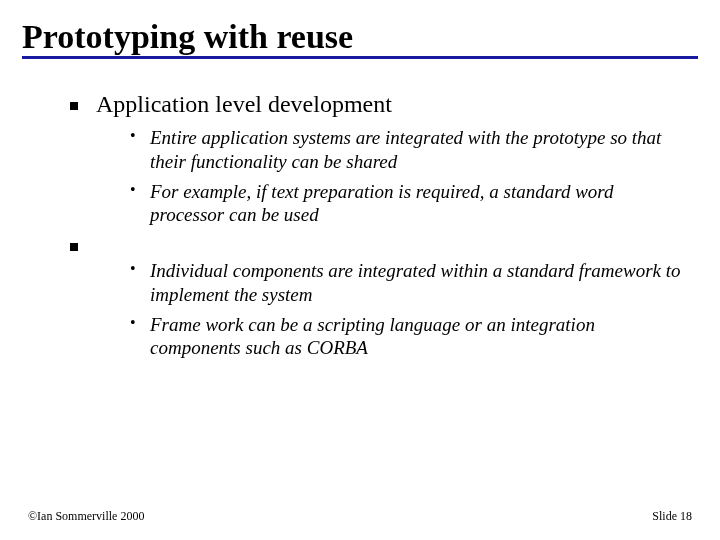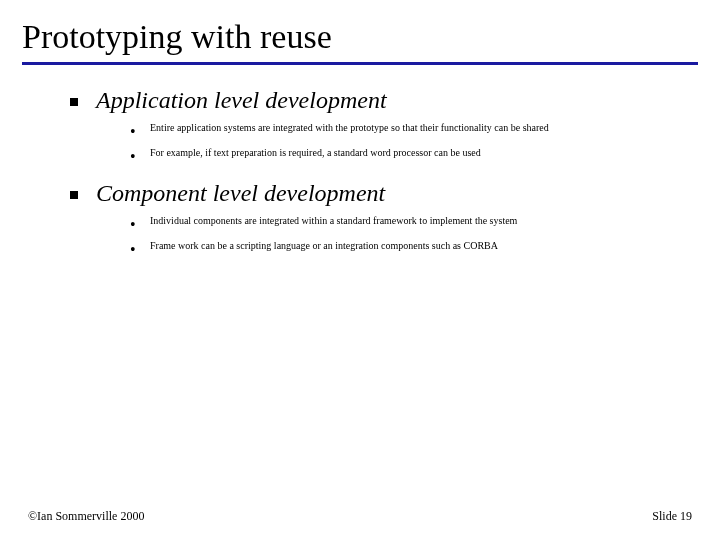--- a/index.html
+++ b/index.html
@@ -1,27 +1,27 @@
 <!DOCTYPE html>
 <html><head>
 <meta charset="utf-8">
 <style>
   * { margin: 0; padding: 0; box-sizing: border-box; }
   html, body { width: 720px; height: 540px; background: #fff; font-family: "Times New Roman", Times, serif; color: #000; }
   .slide { width: 720px; height: 540px; position: relative; padding: 18px 22px 0 22px; }
-  .title { font-size: 34px; font-weight: 400; border-bottom: 3px solid #1a1aa0; padding-bottom: 6px; margin-bottom: 22px; }
+  .title { font-size: 34px; font-weight: 700; border-bottom: 3px solid #1a1aa0; margin-bottom: 32px; }
   .content { padding-left: 48px; padding-right: 10px; }
   .section { margin-bottom: 14px; }
   .sec-head { display: flex; align-items: center; margin-bottom: 8px; }
   .bullet-l1 { width: 8px; height: 8px; background: #000; border-radius: 0; margin-right: 18px; flex: 0 0 auto; margin-top: 2px; }
-  .sec-title { font-size: 24px; font-style: italic; }
+  .sec-title { font-size: 24px; }
   .sub-list { padding-left: 60px; }
   .sub-item { display: flex; margin-bottom: 6px; }
   .bullet-l2 { width: 20px; flex: 0 0 auto; font-size: 16px; margin-top: 1px; }
-  .sub-text { font-size: 10px; line-height: 1.25; padding-right: 4px; }
+  .sub-text { font-size: 19px; line-height: 1.25; padding-right: 4px; font-style: italic; }
   .footer { position: absolute; bottom: 16px; left: 28px; right: 28px; display: flex; justify-content: space-between; font-size: 12px; }
 </style>
 </head>
 <body>
 
 <div class="slide">
   <h1 class="title">Prototyping with reuse</h1>
 
   <div class="content">
 
@@ -38,33 +38,32 @@
         <div class="sub-item">
           <span class="bullet-l2">•</span>
           <span class="sub-text">For example, if text preparation is required, a standard word processor can be used</span>
         </div>
       </div>
     </div>
 
     <div class="section">
       <div class="sec-head">
         <span class="bullet-l1"></span>
-        <span class="sec-title">Component level development</span>
       </div>
       <div class="sub-list">
         <div class="sub-item">
           <span class="bullet-l2">•</span>
           <span class="sub-text">Individual components are integrated within a standard framework to implement the system</span>
         </div>
         <div class="sub-item">
           <span class="bullet-l2">•</span>
           <span class="sub-text">Frame work can be a scripting language or an integration components such as CORBA</span>
         </div>
       </div>
     </div>
 
   </div>
 
   <div class="footer">
     <span>©Ian Sommerville 2000</span>
-    <span>Slide 19</span>
+    <span>Slide 18</span>
   </div>
 </div>
 
 </body></html>

